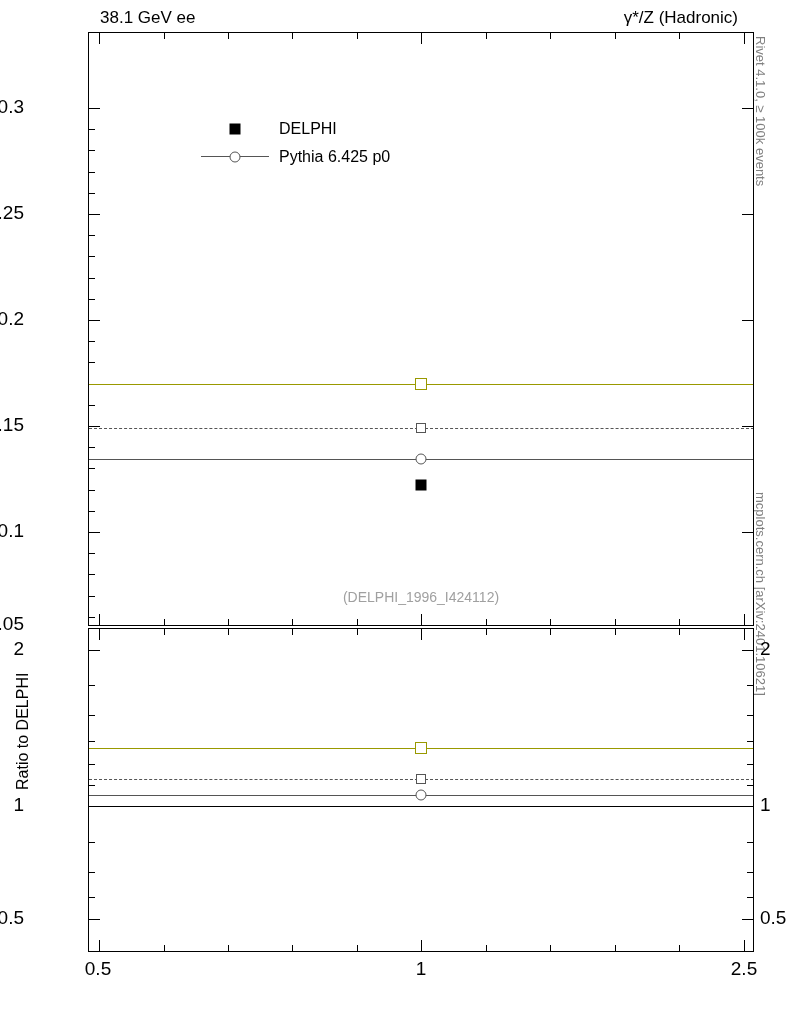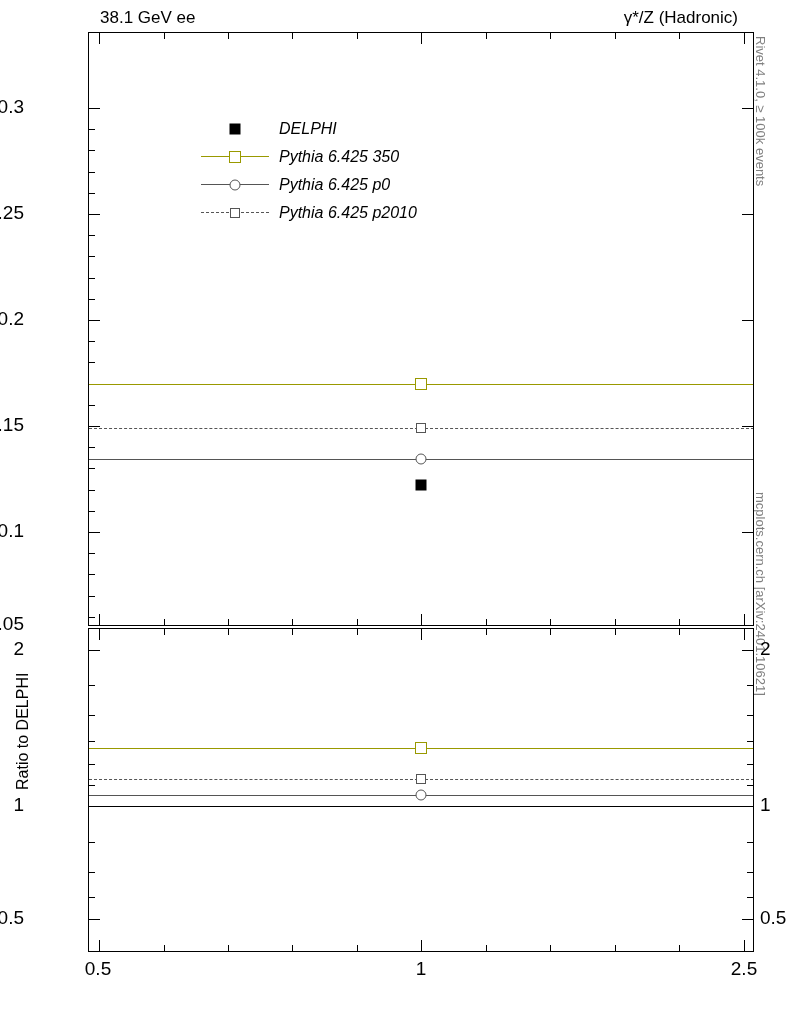--- a/index.html
+++ b/index.html
@@ -146,21 +146,20 @@
     top: 556px;
     font-size: 14px;
     color: #a0a0a0;
   }
 
   
   .legend {
     position: absolute;
     left: 112px;
     top: 82px;
-    font-style: italic;
   }
   .legend-row {
     display: flex;
     align-items: center;
     height: 28px;
   }
   .legend-key {
     width: 68px;
     height: 20px;
     position: relative;
@@ -228,20 +227,21 @@
   <div class="header-left">38.1 GeV ee</div>
   <div class="header-right">γ*/Z (Hadronic)</div>
 
   <div class="vcaption top">Rivet 4.1.0, ≥ 100k events</div>
   <div class="vcaption bot">mcplots.cern.ch [arXiv:2401.10621]</div>
 
   <div class="frame" id="main-frame">
     <div class="plotarea">
 
 
+      <div class="watermark">(DELPHI_1996_I424112)</div>
 
       <div class="tick tick-y-major" style="top:75px;"></div>
       <div class="tick tick-y-major" style="top:181px;"></div>
       <div class="tick tick-y-major" style="top:287px;"></div>
       <div class="tick tick-y-major" style="top:393px;"></div>
       <div class="tick tick-y-major" style="top:499px;"></div>
 
       <div class="tick tick-y-minor" style="top:96px;"></div>
       <div class="tick tick-y-minor" style="top:117px;"></div>
       <div class="tick tick-y-minor" style="top:139px;"></div>
@@ -306,43 +306,29 @@
 
       <div class="legend">
 
         <div class="legend-row">
           <span class="legend-key">
             <span class="key-marker m-sq-filled"></span>
           </span>
           <span class="legend-label">DELPHI</span>
         </div>
 
-        <div class="legend-row">
-          <span class="legend-key">
-            <span class="key-line" style="border-top-style:solid; border-color:#999900;"></span>
-            <span class="key-marker m-sq-open"></span>
-          </span>
-          <span class="legend-label">Pythia 6.425 350</span>
-        </div>
 
         <div class="legend-row">
           <span class="legend-key">
             <span class="key-line" style="border-top-style:solid; border-color:#555555;"></span>
             <span class="key-marker m-circ-open"></span>
           </span>
           <span class="legend-label">Pythia 6.425 p0</span>
         </div>
 
-        <div class="legend-row">
-          <span class="legend-key">
-            <span class="key-line" style="border-top-style:dashed; border-color:#555555;"></span>
-            <span class="key-marker m-sq-open-dark"></span>
-          </span>
-          <span class="legend-label">Pythia 6.425 p2010</span>
-        </div>
 
       </div>
     </div>
   </div>
 
   <div class="ylab" style="top:107px;">0.3</div>
   <div class="ylab" style="top:213px;">0.25</div>
   <div class="ylab" style="top:319px;">0.2</div>
   <div class="ylab" style="top:425px;">0.15</div>
   <div class="ylab" style="top:531px;">0.1</div>

